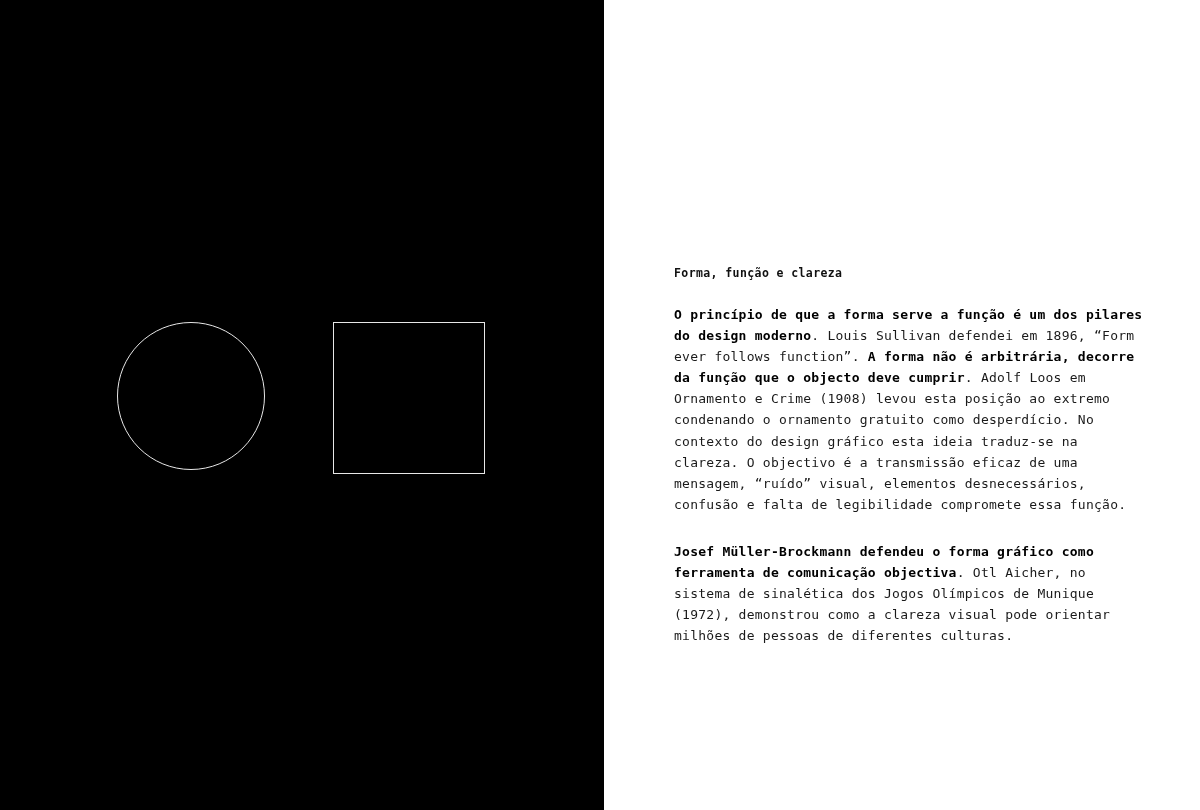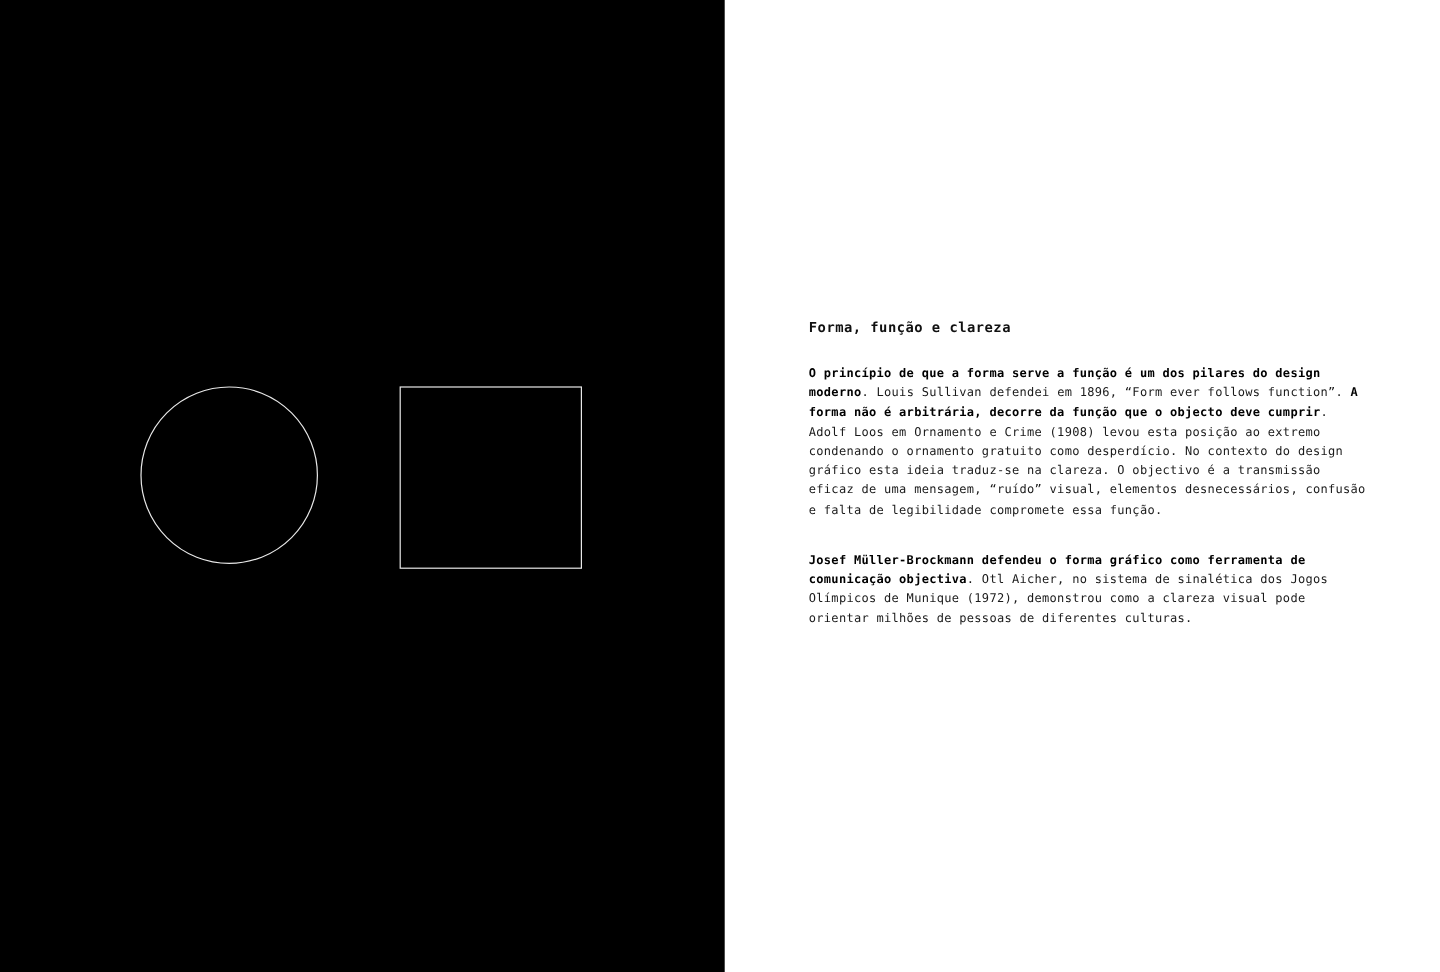--- a/index.html
+++ b/index.html
@@ -66,21 +66,21 @@
   }
   .heading {
     font-size: 11.5px;
     font-weight: bold;
     color: #111111;
     letter-spacing: 0.4px;
     margin: 0 0 22px 0;
     line-height: 1.5;
   }
   .para {
-    font-size: 10px;
+    font-size: 13px;
     color: #1a1a1a;
     line-height: 1.62;
     margin: 0 1px 26px 0;
     letter-spacing: 0.25px;
     white-space: pre-wrap;
   }
   .para:last-child {
     margin-bottom: 0;
   }
   .para b {

